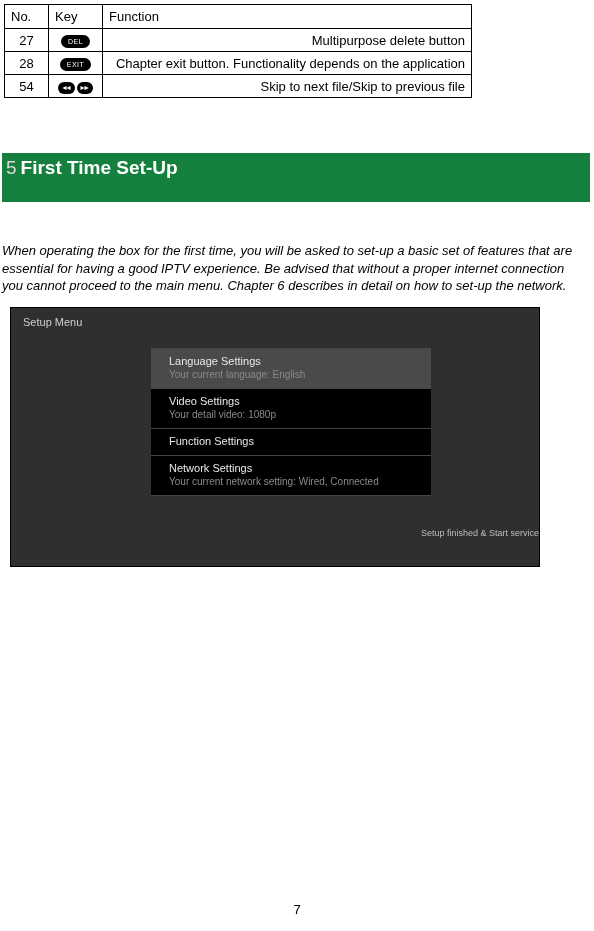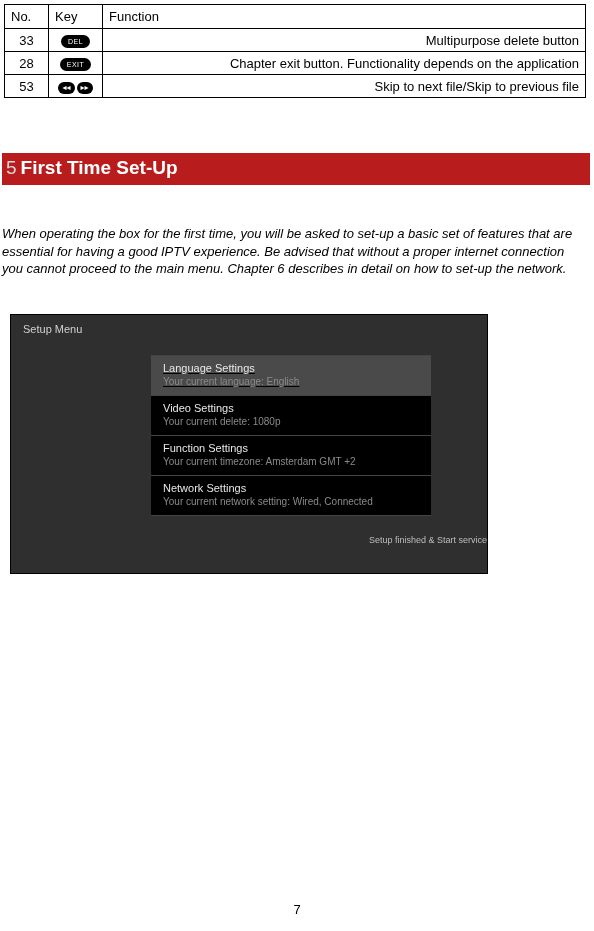--- a/index.html
+++ b/index.html
@@ -1,42 +1,42 @@
 <!DOCTYPE html>
 <html><head>
 <meta charset="utf-8">
 <style>
   * { box-sizing: border-box; margin: 0; padding: 0; }
   html, body { width: 594px; height: 931px; background: #fff; font-family: Arial, Helvetica, sans-serif; color: #000; }
   .page { width: 594px; height: 931px; padding: 4px 4px 0 2px; position: relative; }
 
   
-  table.key-table { border-collapse: collapse; width: 582px; margin-left: 2px; }
+  table.key-table { border-collapse: collapse; width: 468px; margin-left: 2px; }
   table.key-table th, table.key-table td { border: 1px solid #000; font-size: 13px; }
   table.key-table th { font-weight: normal; text-align: left; padding: 4px 6px; }
   table.key-table td { padding: 3px 6px; }
   .col-no { width: 44px; text-align: center; }
   .col-key { width: 54px; text-align: center; }
   .col-fn { text-align: right; padding-left: 8px; }
   .btn-pill { display: inline-block; background: #000; color: #fff; border-radius: 10px; font-size: 7px; padding: 3px 7px; line-height: 1; letter-spacing: 0.5px; }
   .btn-skip { display: inline-flex; gap: 2px; }
   .btn-skip .half { background: #000; color: #fff; border-radius: 8px; font-size: 8px; padding: 2px 4px; line-height: 1; }
 
   
-  .section-bar { margin-top: 55px; background: #b91c1c; color: #fff; padding: 4px 6px 6px 4px; font-size: 19px; font-weight: bold; }
+  .section-bar { margin-top: 55px; background: #15803d; color: #fff; padding: 4px 6px 23px 4px; font-size: 19px; font-weight: bold; }
   .section-bar .num { color: #d9d9d9; font-weight: normal; margin-right: 4px; }
 
   
   .body-text { font-size: 13px; line-height: 1.35; margin-top: 40px; margin-right: 6px; font-style: italic; }
 
   
-  .setup-shot { width: 478px; height: 260px; margin-top: 36px; margin-left: 8px; background: #2f2f2f; border: 1px solid #000; position: relative; font-family: Arial, sans-serif; }
+  .setup-shot { width: 530px; height: 260px; margin-top: 12px; margin-left: 8px; background: #2f2f2f; border: 1px solid #000; position: relative; font-family: Arial, sans-serif; }
   .setup-title { position: absolute; top: 8px; left: 12px; color: #d0d0d0; font-size: 11px; }
   .menu-stack { position: absolute; top: 40px; left: 140px; width: 280px; }
-  .menu-item { padding: 6px 12px 8px; border-top: 1px solid #444; text-decoration: underline; }
+  .menu-item { padding: 6px 18px 8px; border-top: 1px solid #444; }
   .menu-item:last-child { border-bottom: 1px solid #444; }
   .menu-item.sel { background: #4a4a4a; }
   .menu-item.dim { background: #000000; }
   .menu-item .t { color: #e8e8e8; font-size: 11px; }
   .menu-item .s { color: #8a8a8a; font-size: 10px; margin-top: 2px; }
   .finish-line { position: absolute; bottom: 28px; left: 0; right: 0; text-align: right; color: #bdbdbd; font-size: 9px; }
 
   .page-num { position: absolute; bottom: 14px; left: 0; right: 0; text-align: center; font-size: 13px; }
 </style>
 </head>
@@ -47,35 +47,35 @@
   <table class="key-table">
     <thead>
       <tr>
         <th class="col-no">No.</th>
         <th class="col-key">Key</th>
         <th class="col-fn">Function</th>
       </tr>
     </thead>
     <tbody>
       <tr>
-        <td class="col-no">33</td>
+        <td class="col-no">27</td>
         <td class="col-key">
           <span class="btn-pill">DEL</span>
         </td>
         <td class="col-fn">Multipurpose delete button</td>
       </tr>
       <tr>
         <td class="col-no">28</td>
         <td class="col-key">
           <span class="btn-pill">EXIT</span>
         </td>
         <td class="col-fn">Chapter exit button. Functionality depends on the application</td>
       </tr>
       <tr>
-        <td class="col-no">53</td>
+        <td class="col-no">54</td>
         <td class="col-key">
           <span class="btn-skip">
             <span class="half">◂◂</span>
             <span class="half">▸▸</span>
           </span>
         </td>
         <td class="col-fn">Skip to next file/Skip to previous file</td>
       </tr>
     </tbody>
   </table>
@@ -88,25 +88,24 @@
 
   <div class="setup-shot">
     <div class="setup-title">Setup Menu</div>
     <div class="menu-stack">
       <div class="menu-item sel">
         <div class="t">Language Settings</div>
         <div class="s">Your current language: English</div>
       </div>
       <div class="menu-item dim">
         <div class="t">Video Settings</div>
-        <div class="s">Your current delete: 1080p</div>
+        <div class="s">Your detail video: 1080p</div>
       </div>
       <div class="menu-item dim">
         <div class="t">Function Settings</div>
-        <div class="s">Your current timezone: Amsterdam GMT +2</div>
       </div>
       <div class="menu-item dim">
         <div class="t">Network Settings</div>
         <div class="s">Your current network setting: Wired, Connected</div>
       </div>
     </div>
     <div class="finish-line">Setup finished &amp; Start service</div>
   </div>
 
   <div class="page-num">7</div>

